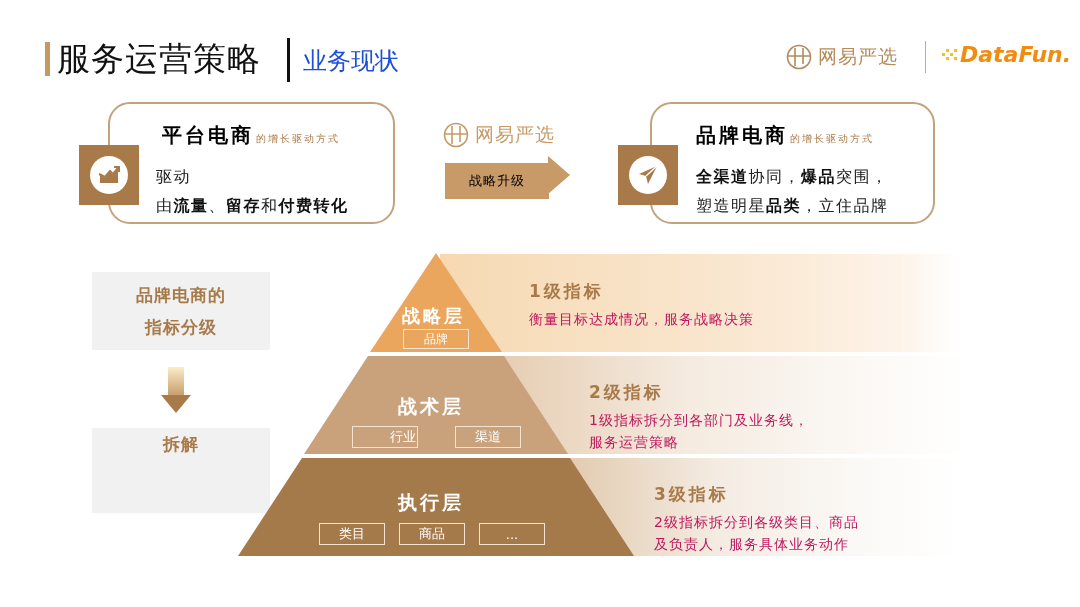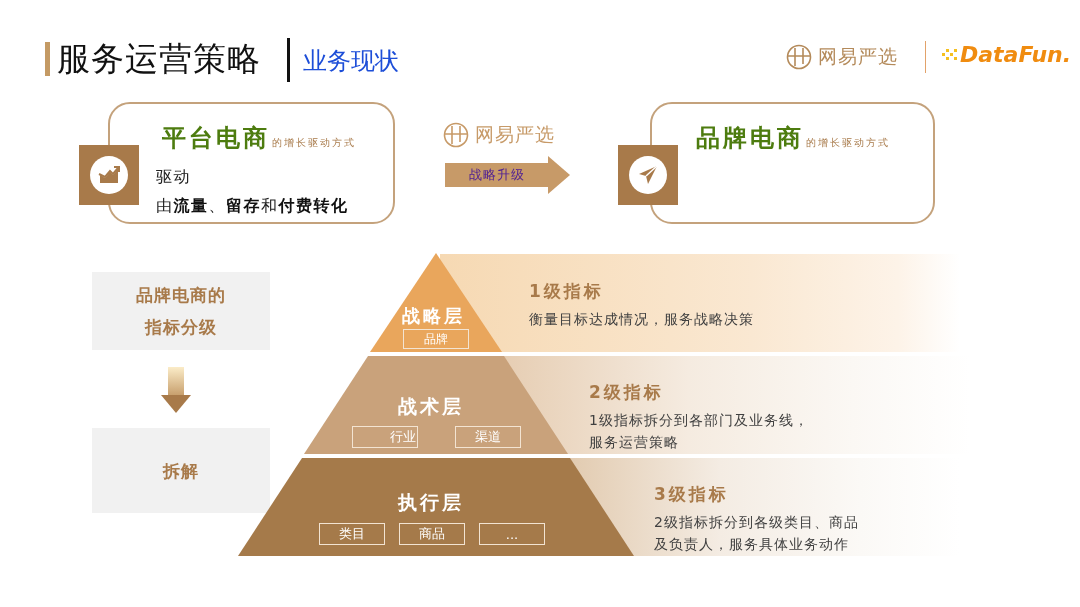--- a/index.html
+++ b/index.html
@@ -10,45 +10,45 @@
   .title-main { left: 57px; top: 37px; font-size: 33px; color: #111; letter-spacing: 1px; line-height: 44px; }
   .title-sep { left: 287px; top: 38px; width: 3px; height: 44px; background: #111; }
   .title-sub { left: 303px; top: 46px; font-size: 24px; color: #1d4ed8; line-height: 30px; }
 
   .logo-yx { left: 786px; top: 44px; display: flex; align-items: center; color: #b48a5a; font-size: 19px; letter-spacing: 1px; }
   .logo-sep { left: 925px; top: 41px; width: 1px; height: 32px; background: #e2a26a; }
   .logo-df { left: 942px; top: 42px; display: flex; align-items: center; font-size: 22px; font-weight: bold; font-style: italic; color: #f08c10; }
 
   .card { border: 2px solid #c4a27c; border-radius: 22px; background: #fff; }
   .card-head { position: absolute; display: flex; align-items: baseline; }
-  .card-head .big { font-size: 24px; font-weight: bold; color: #4d7c0f; letter-spacing: 3px; }
+  .card-head .big { font-size: 20px; font-weight: bold; color: #000000; letter-spacing: 3px; }
   .card-head .small { font-size: 10px; color: #a87a4a; letter-spacing: 2px; margin-left: 2px; }
   .card-body { position: absolute; font-size: 16px; color: #222; line-height: 29px; letter-spacing: 1.5px; }
   .card-body b { font-weight: bold; color: #111; }
   .icon-sq { background: #a87a4a; display: flex; align-items: center; justify-content: center; }
   .icon-circle { width: 38px; height: 38px; border-radius: 50%; background: #fff; display: flex; align-items: center; justify-content: center; }
 
   .mid-arrow-logo { left: 443px; top: 122px; display: flex; align-items: center; color: #c79a68; font-size: 19px; letter-spacing: 1px; }
-  .arrow-body { left: 445px; top: 163px; width: 104px; height: 24px; background: #c79a68; color: #4c1d95; font-size: 13px; display: flex; align-items: center; justify-content: center; letter-spacing: 1px; }
+  .arrow-body { left: 445px; top: 163px; width: 104px; height: 36px; background: #c79a68; color: #000000; font-size: 13px; display: flex; align-items: center; justify-content: center; letter-spacing: 1px; }
   .arrow-head { left: 548px; top: 156px; width: 0; height: 0; border-top: 19px solid transparent; border-bottom: 19px solid transparent; border-left: 22px solid #c79a68; }
 
-  .grey-box { background: #f1f1f1; color: #a87a4a; font-weight: bold; font-size: 17px; display: flex; align-items: center; justify-content: center; text-align: center; line-height: 32px; letter-spacing: 1px; }
+  .grey-box { background: #f1f1f1; color: #a87a4a; font-weight: bold; font-size: 17px; display: flex; justify-content: center; text-align: center; line-height: 32px; letter-spacing: 1px; }
   .down-shaft { left: 168px; top: 367px; width: 16px; height: 28px; background: linear-gradient(#fbecc8, #c8a06e); }
   .down-head { left: 161px; top: 395px; width: 0; height: 0; border-left: 15px solid transparent; border-right: 15px solid transparent; border-top: 18px solid #a87a4a; }
 
   .band { height: 98px; }
   .band1 { left: 440px; top: 254px; width: 520px; background: linear-gradient(90deg, #f6d9b3 0%, #fae8d2 60%, #fdf3e8 88%, rgba(255,255,255,0) 100%); }
   .band2 { left: 500px; top: 356px; width: 470px; background: linear-gradient(90deg, #e6cdb2 0%, #f5ebe0 40%, #fbf8f4 75%, rgba(255,255,255,0) 100%); }
   .band3 { left: 560px; top: 458px; width: 400px; background: linear-gradient(90deg, #e1c9ad 0%, #f4ece3 40%, #fbf9f6 75%, rgba(255,255,255,0) 100%); }
 
   .tier-title { position: absolute; color: #fff; font-weight: bold; font-size: 19px; letter-spacing: 3px; white-space: nowrap; }
   .tag { position: absolute; border: 1.5px solid #f3e4d2; color: #fff; font-size: 13px; display: flex; align-items: center; justify-content: center; height: 22px; }
 
   .lvl-title { position: absolute; color: #a87a4a; font-size: 17px; font-weight: bold; letter-spacing: 3px; }
-  .lvl-desc { position: absolute; color: #404040; font-size: 14px; line-height: 22px; letter-spacing: 1px; }
+  .lvl-desc { position: absolute; color: #be185d; font-size: 14px; line-height: 22px; letter-spacing: 1px; }
 </style>
 </head>
 <body>
 
 <div class="abs title-bar"></div>
 <div class="abs title-main">服务运营策略</div>
 <div class="abs title-sep"></div>
 <div class="abs title-sub">业务现状</div>
 
 <div class="abs logo-yx">
@@ -101,20 +101,24 @@
   <span style="margin-left:6px">网易严选</span>
 </div>
 <div class="abs arrow-body">战略升级</div>
 <div class="abs arrow-head"></div>
 
 <div class="abs card" style="left:650px; top:102px; width:285px; height:122px;">
   <div class="card-head" style="left:44px; top:18px;">
     <span class="big">品牌电商</span>
     <span class="small">的增长驱动方式</span>
   </div>
+  <div class="card-body" style="left:44px; top:58px; width:238px;">
+    <div><b>全渠道</b><span>协同，</span><b>爆品</b><span>突围，</span></div>
+    <div><span>塑造明星</span><b>品类</b><span>，立住品牌</span></div>
+  </div>
 </div>
 <div class="abs icon-sq" style="left:618px; top:145px; width:60px; height:60px;">
   <div class="icon-circle">
     <svg width="22" height="22" viewBox="0 0 22 22">
         <path d="M20 2 L2 10 L9 12 L11 20 Z" fill="#a87a4a"></path>
         <path d="M20 2 L9 12" stroke="#fff" stroke-width="1.5"></path>
       </svg>
   </div>
 </div>
 

